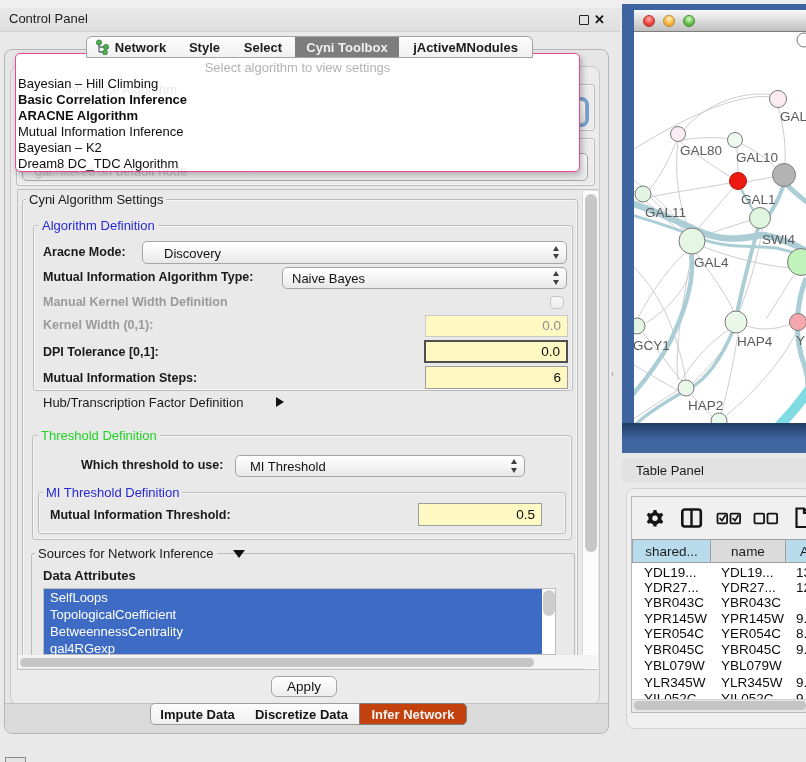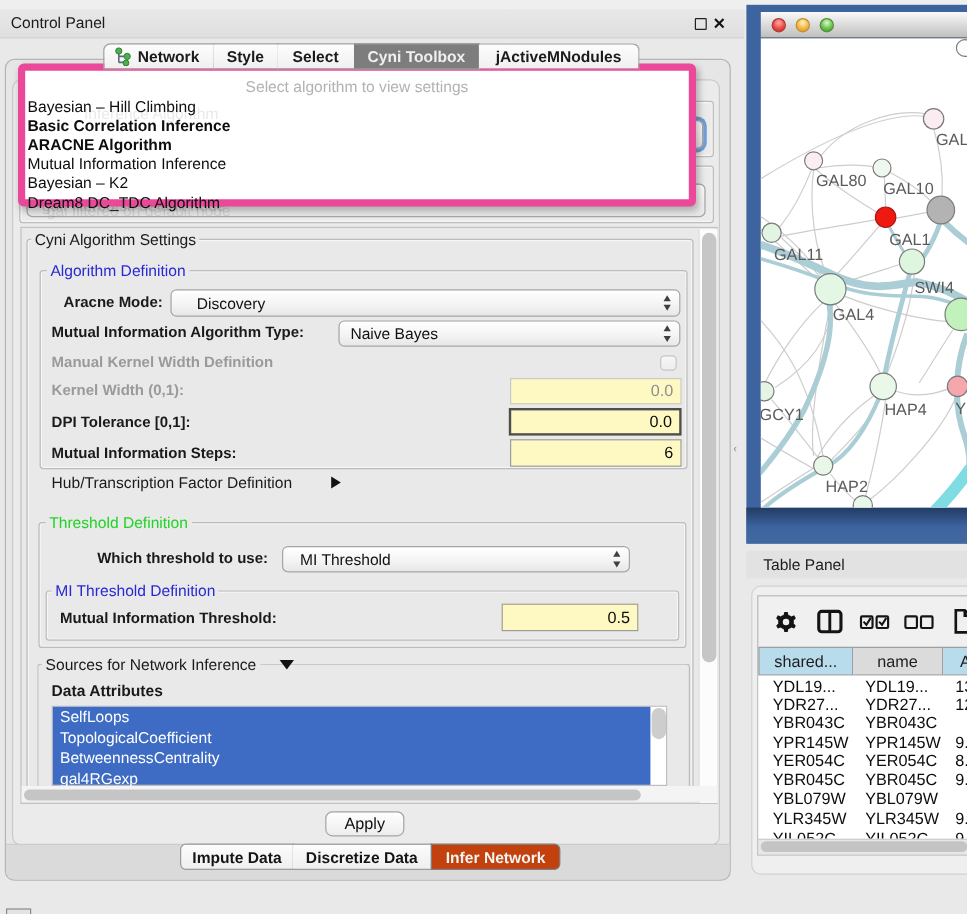--- a/index.html
+++ b/index.html
@@ -19,21 +19,21 @@
 .grp{border:1px solid #bcbcbc;border-radius:3px;box-sizing:border-box;box-shadow:inset 0 0 0 1px #f6f6f6;}
 .combo{box-sizing:border-box;border:1px solid #a6a6a6;border-radius:5px;background:linear-gradient(#ffffff,#f4f4f4 55%,#e7e7e7);box-shadow:inset 0 1px 0 #fff;padding-left:22px;}
 .combo .ctxt{position:absolute;left:9px;top:50%;transform:translateY(-50%);font-size:13px;color:#111;}
 .arrU{width:0;height:0;border-left:3.5px solid transparent;border-right:3.5px solid transparent;border-bottom:5px solid #3f3f3f;}
 .arrD{width:0;height:0;border-left:3.5px solid transparent;border-right:3.5px solid transparent;border-top:5px solid #3f3f3f;}
 .lbl{font-size:12.5px;font-weight:bold;color:#1a1a1a;white-space:nowrap;}
 .lblg{font-size:12.5px;font-weight:bold;color:#9a9a9a;white-space:nowrap;}
 .gt{font-size:13px;color:#1a1a1a;background:#e9e9e9;padding:0 3px;white-space:nowrap;}
 .fld{box-sizing:border-box;background:#fef9c3;border:1px solid #9d9d9d;font-size:13.5px;color:#0c0c0c;text-align:right;padding-right:6px;}
 
-#dd{left:15px;top:53px;width:565px;height:119px;background:#fff;border:6px solid #ec4899;border-radius:5px;box-shadow:2px 3px 6px rgba(0,0,0,0.28);box-sizing:border-box;z-index:5;}
+#dd{left:15px;top:53px;width:565px;height:119px;background:#fff;border:1px solid #ec4899;border-radius:5px;box-shadow:2px 3px 6px rgba(0,0,0,0.28);box-sizing:border-box;z-index:5;}
 #dd .hdr{position:absolute;left:0;top:6px;width:100%;text-align:center;color:#b2b2b2;font-size:13px;}
 #dd .it{position:absolute;left:2px;font-size:13px;color:#0e0e0e;white-space:nowrap;}
 
 .btab{top:703px;height:22px;box-sizing:border-box;border:1px solid #9d9d9d;background:linear-gradient(#fcfcfc,#efefef);font-size:13px;font-weight:600;color:#151515;text-align:center;line-height:21px;}
 
 #spane{left:17px;top:189px;width:581px;height:481px;background:#e9e9e9;border:1px solid #c2c2c2;box-sizing:border-box;}
 
 #nw{left:622px;top:4px;width:184px;height:449px;background:#3e64a0;}
 #nw-title{left:634px;top:10px;width:172px;height:22px;background:linear-gradient(#f9f9f9,#bfbfbf);border-bottom:1px solid #7e7e7e;box-sizing:border-box;}
 .light{top:15px;width:12px;height:12px;border-radius:50%;box-sizing:border-box;}
@@ -70,21 +70,21 @@
 
   <div class="abs" style="left:582px;top:191px;width:16px;height:478px;background:#fcfcfc;border-left:1px solid #d8d8d8;box-sizing:border-box;"></div>
   <div class="abs" style="left:585px;top:194px;width:12px;height:358px;background:#c6c6c6;border-radius:6px;"></div>
 
   <div class="abs" style="left:22px;top:199px;width:556px;height:467px;border:1px solid #bcbcbc;border-radius:3px;box-shadow:inset 0 0 0 1px #f6f6f6;box-sizing:border-box;"></div>
   <div class="abs gt" style="left:26px;top:192px;">Cyni Algorithm Settings</div>
 
   <div class="abs grp" style="left:33px;top:225px;width:540px;height:166px;"></div>
   <div class="abs gt" style="left:39px;top:218px;color:#2828d4;">Algorithm Definition</div>
 
-  <div class="abs lbl" style="left:43px;top:245px;margin-left:10px;">Aracne Mode:</div>
+  <div class="abs lbl" style="left:43px;top:245px;">Aracne Mode:</div>
   <div class="abs combo" style="left:142px;top:241px;width:425px;height:23px;">
      <span class="ctxt" style="left:21px;">Discovery</span>
      <div class="arrU" style="position:absolute;right:7px;top:4px;"></div>
      <div class="arrD" style="position:absolute;right:7px;bottom:4px;"></div>
   </div>
   <div class="abs combo" style="left:282px;top:267px;width:285px;height:22px;">
      <span class="ctxt">Naive Bayes</span>
      <div class="arrU" style="position:absolute;right:7px;top:3px;"></div>
      <div class="arrD" style="position:absolute;right:7px;bottom:3px;"></div>
   </div>
@@ -105,21 +105,21 @@
   <div class="abs gt" style="left:38px;top:428px;color:#1fd425;text-align:center;">Threshold Definition</div>
   <div class="abs lbl" style="left:81px;top:458px;">Which threshold to use:</div>
   <div class="abs combo" style="left:235px;top:455px;width:290px;height:22px;">
      <span class="ctxt" style="left:14px;">MI Threshold</span>
      <div class="arrU" style="position:absolute;right:7px;top:3px;"></div>
      <div class="arrD" style="position:absolute;right:7px;bottom:3px;"></div>
   </div>
   <div class="abs grp" style="left:38px;top:492px;width:528px;height:42px;"></div>
   <div class="abs gt" style="left:43px;top:485px;color:#2828d4;">MI Threshold Definition</div>
   <div class="abs lbl" style="left:50px;top:508px;">Mutual Information Threshold:</div>
-  <div class="abs fld" style="left:418px;top:503px;width:114px;height:23px;line-height:21px;">0.5</div>
+  <div class="abs fld" style="left:418px;top:503px;width:124px;height:23px;line-height:21px;">0.5</div>
 
   <div class="abs" style="left:31px;top:553px;width:544px;height:115px;border:1px solid #bcbcbc;border-bottom:none;border-radius:3px 3px 0 0;box-sizing:border-box;"></div>
   <div class="abs gt" style="left:35px;top:546px;">Sources for Network Inference</div>
   <div class="abs" style="left:233px;top:550px;width:0;height:0;border-left:6.5px solid transparent;border-right:6.5px solid transparent;border-top:8px solid #111;"></div>
   <div class="abs lbl" style="left:43px;top:568px;font-size:13px;">Data Attributes</div>
 
   <div class="abs" style="left:43px;top:588px;width:513px;height:67px;background:#fff;border:1px solid #bdbdbd;box-sizing:border-box;"></div>
   <div class="abs" style="left:44px;top:589px;width:498px;height:65px;background:#3e6bc3;"></div>
   <div class="abs" style="left:50px;top:590px;font-size:13px;color:#fff;">SelfLoops</div>
   <div class="abs" style="left:50px;top:607px;font-size:13px;color:#fff;">TopologicalCoefficient</div>

